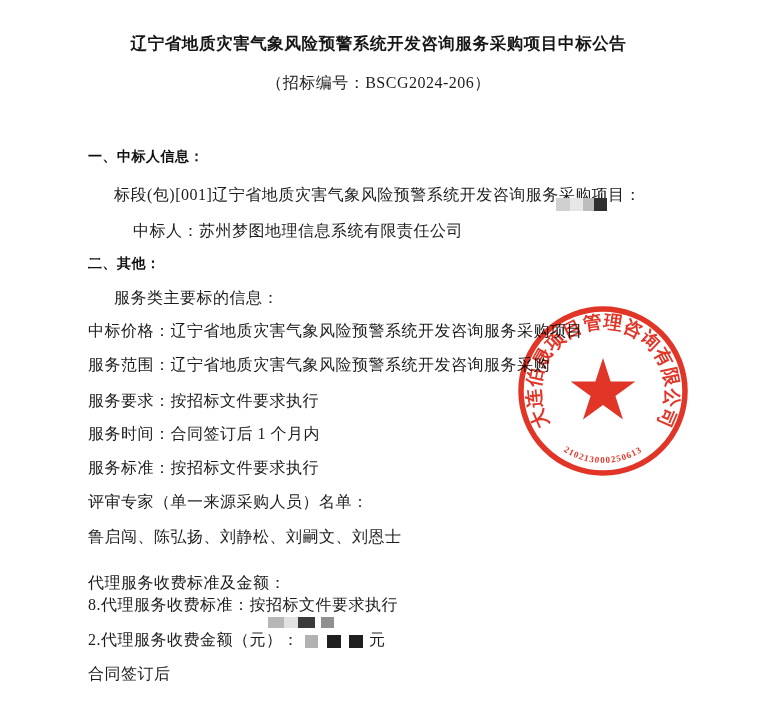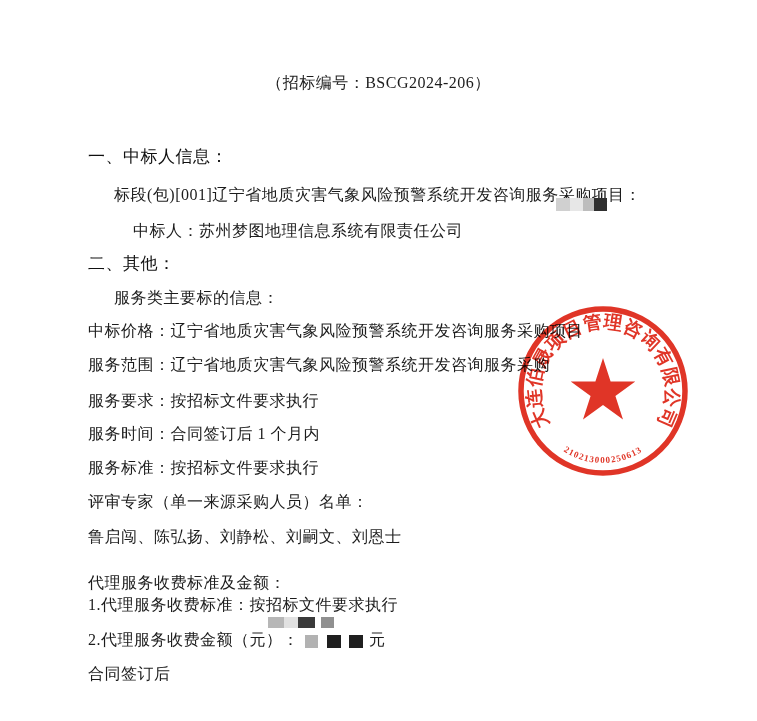--- a/index.html
+++ b/index.html
@@ -7,37 +7,38 @@
     position:relative;
     width:757px;height:721px;
     background:#ffffff;
     font-family:"Liberation Serif","DejaVu Serif",serif;
     color:#1c1c1c;
     overflow:hidden;
   }
   .ln{position:absolute;white-space:nowrap;font-size:16px;line-height:20px;letter-spacing:0.5px;}
   .center{left:0;right:0;text-align:center;}
   .title{font-size:16.5px;font-weight:bold;color:#161616;letter-spacing:0.6px;}
-  .h{font-size:17px;font-weight:normal;color:#101010;}
+  .h{font-size:14px;font-weight:bold;color:#101010;}
   .mosaic{position:absolute;display:flex;}
   .mosaic span{display:block;height:13px;}
   .mosaic.short span{height:11px;}
   .px{display:inline-block;height:13px;vertical-align:-1px;}
   .px2{vertical-align:-3px;}
   .seal{
     position:absolute;left:508px;top:296px;width:190px;height:190px;
     mix-blend-mode:multiply;opacity:0.93;pointer-events:none;
   }
   .seal text{font-family:"Liberation Serif","DejaVu Serif",serif;}
 </style>
 </head>
 <body>
 
 <div class="doc">
 
+  <div class="ln center title" style="top:34px;">辽宁省地质灾害气象风险预警系统开发咨询服务采购项目中标公告</div>
   <div class="ln center" style="top:73px;">（招标编号：BSCG2024-206）</div>
 
   <div class="ln h" style="top:147px;left:88px;">一、中标人信息：</div>
 
   <div class="ln" style="top:185px;left:114px;">标段(包)[001]辽宁省地质灾害气象风险预警系统开发咨询服务采购项目：</div>
   <div class="mosaic" style="top:198px;left:556px;">
     <span style="width:14px;background:#d0d0d0;"></span>
     <span style="width:13px;background:#e7e7e7;"></span>
     <span style="width:11px;background:#bdbdbd;"></span>
     <span style="width:13px;background:#2f2f2f;"></span>
@@ -49,21 +50,21 @@
   <div class="ln" style="top:288px;left:114px;">服务类主要标的信息：</div>
   <div class="ln" style="top:321px;left:88px;">中标价格：辽宁省地质灾害气象风险预警系统开发咨询服务采购项目</div>
   <div class="ln" style="top:355px;left:88px;">服务范围：辽宁省地质灾害气象风险预警系统开发咨询服务采购</div>
   <div class="ln" style="top:391px;left:88px;">服务要求：按招标文件要求执行</div>
   <div class="ln" style="top:424px;left:88px;">服务时间：合同签订后 1 个月内</div>
   <div class="ln" style="top:458px;left:88px;">服务标准：按招标文件要求执行</div>
   <div class="ln" style="top:492px;left:88px;">评审专家（单一来源采购人员）名单：</div>
   <div class="ln" style="top:527px;left:88px;">鲁启闯、陈弘扬、刘静松、刘嗣文、刘恩士</div>
   <div class="ln" style="top:561px;left:88px;margin-top:12px;">代理服务收费标准及金额：</div>
 
-  <div class="ln" style="top:595px;left:88px;">1.代理服务收费标准：按招标文件要求执行</div>
+  <div class="ln" style="top:595px;left:88px;">8.代理服务收费标准：按招标文件要求执行</div>
   <div class="mosaic short" style="top:617px;left:268px;">
     <span style="width:16px;background:#b7b7b7;"></span>
     <span style="width:14px;background:#e1e1e1;"></span>
     <span style="width:17px;background:#3a3a3a;"></span>
     <span style="width:6px;"></span>
     <span style="width:13px;background:#909090;"></span>
   </div>
 
   <div class="ln" style="top:630px;left:88px;">
     <span>2.代理服务收费金额（元）：</span><span class="px px2" style="width:6px;"></span><span class="px px2" style="width:13px;background:#b2b2b2;"></span><span class="px px2" style="width:9px;"></span><span class="px px2" style="width:14px;background:#1f1f1f;"></span><span class="px px2" style="width:8px;"></span><span class="px px2" style="width:14px;background:#1f1f1f;"></span><span class="px px2" style="width:6px;"></span><span>元</span>

